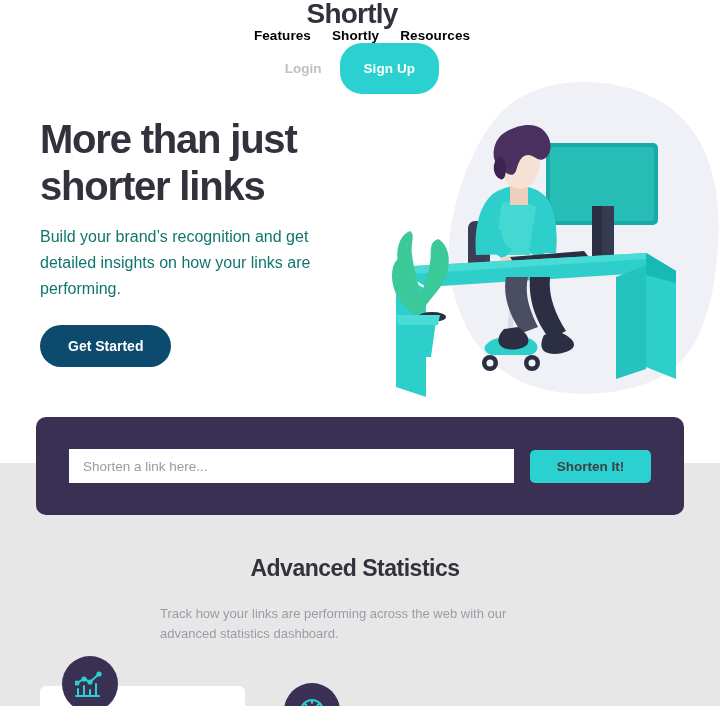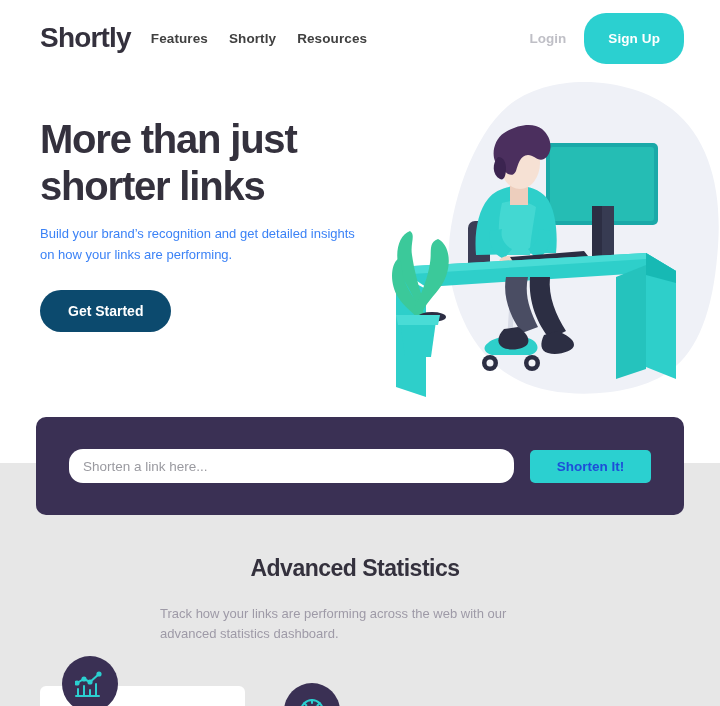--- a/index.html
+++ b/index.html
@@ -29,34 +29,35 @@
   .page { position: relative; z-index: 1; width: 720px; height: 706px; }
 
   
   .header {
     position: absolute;
     left: 0; top: 0;
     width: 720px; height: 76px;
     display: flex;
     align-items: center;
     padding: 0 36px 0 40px;
+    flex-direction: column;
   }
   .logo {
     font-size: 28px;
     font-weight: 700;
     letter-spacing: -0.8px;
     color: #34313d;
     line-height: 1;
     margin-right: 20px;
   }
   .nav-links { display: flex; align-items: center; gap: 21px; }
   .nav-link {
     font-size: 13.5px;
     font-weight: 700;
-    color: #404040;
+    color: #000000;
     text-decoration: none;
     letter-spacing: 0.1px;
     cursor: pointer;
   }
   .header-spacer { flex: 1; }
   .header-right { display: flex; align-items: center; gap: 18px; justify-content: space-between; }
   .login-link {
     font-size: 13.5px;
     font-weight: 700;
     color: #bfbfc6;
@@ -83,23 +84,23 @@
   .hero-title {
     font-size: 40px;
     font-weight: 700;
     line-height: 1.18;
     letter-spacing: -1.2px;
     color: #34313d;
     white-space: pre-line;
   }
   .hero-sub {
     margin-top: 14px;
-    font-size: 13px;
+    font-size: 16px;
     line-height: 1.6;
-    color: #3b82f6;
+    color: #0f766e;
     width: 320px;
   }
   .get-started-btn {
     margin-top: 24px;
     background: #0c4a6e;
     color: #ffffff;
     font-size: 14px;
     font-weight: 700;
     border: none;
     border-radius: 22px;
@@ -124,35 +125,35 @@
     border-radius: 10px;
     display: flex;
     align-items: center;
     padding: 0 33px;
     gap: 16px;
     overflow: hidden;
   }
   .shorten-input {
     flex: 1;
     height: 34px;
-    border-radius: 14px;
+    border-radius: 0;
     border: none;
     background: #ffffff;
     font-family: inherit;
     font-size: 13.5px;
     color: #34313d;
     padding: 0 14px;
     outline: none;
   }
   .shorten-input::placeholder { color: #9a9aa0; }
   .shorten-btn {
     width: 121px;
     height: 33px;
     background: #2bd0d0;
-    color: #1d4ed8;
+    color: #404040;
     border: none;
     border-radius: 5px;
     font-family: inherit;
     font-size: 13.5px;
     font-weight: 700;
     cursor: pointer;
   }
 
   
   .stats { position: absolute; left: 0; top: 555px; width: 710px; }

